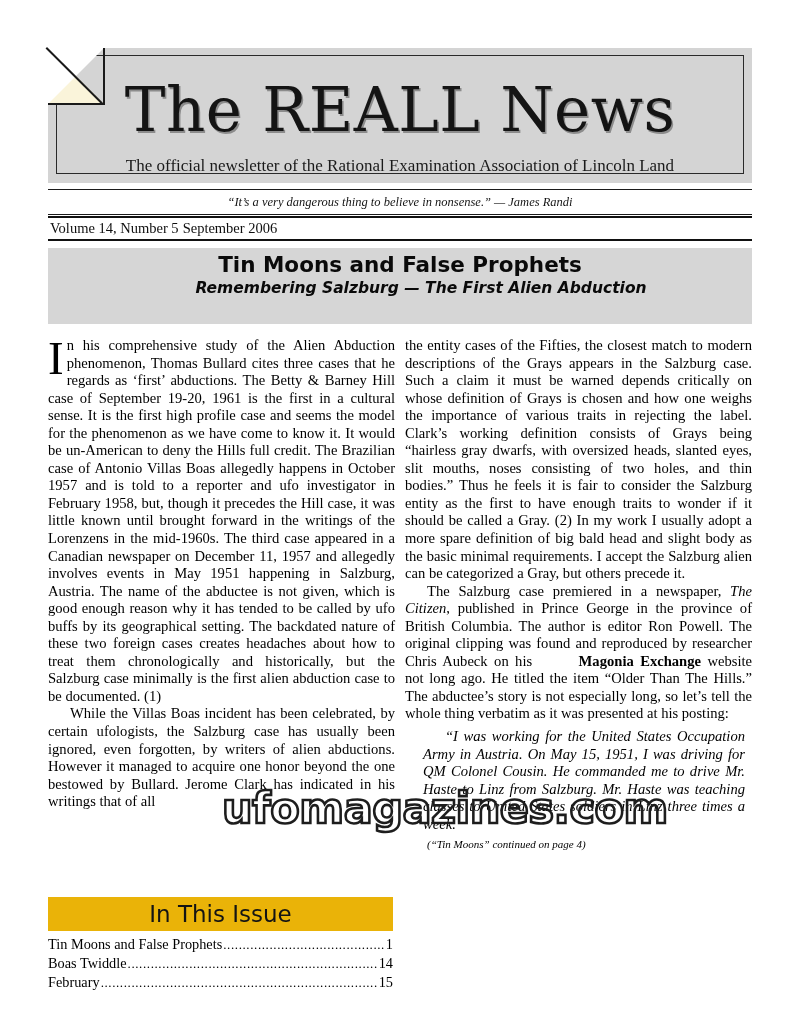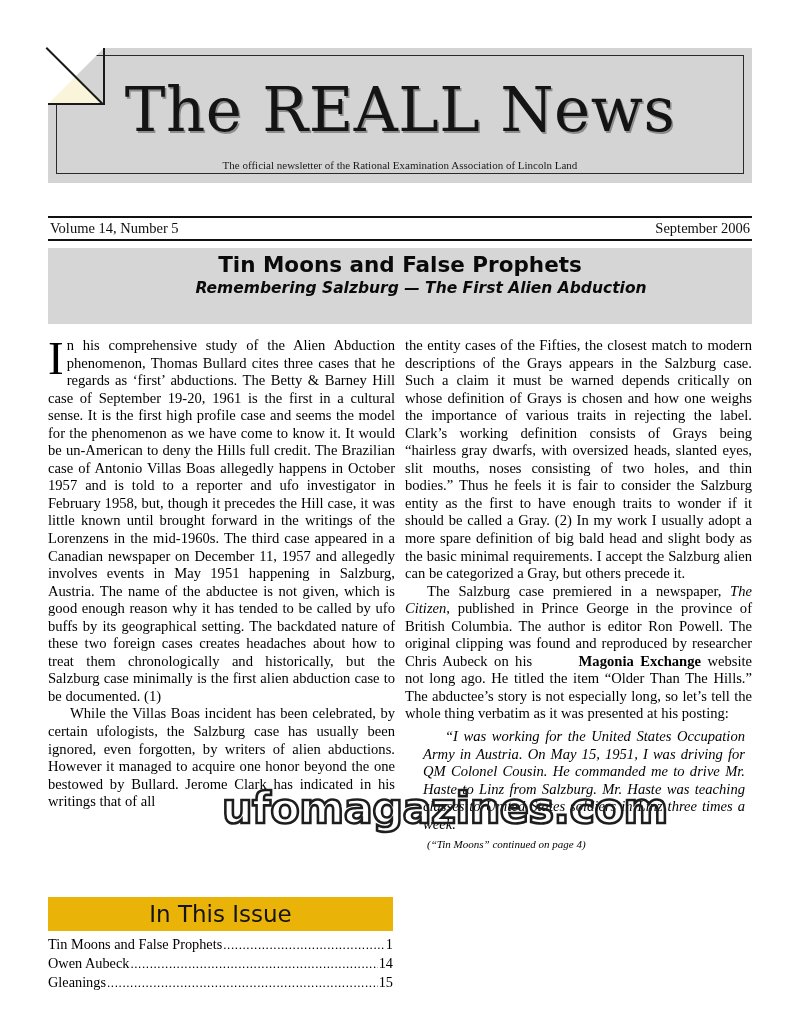--- a/index.html
+++ b/index.html
@@ -108,21 +108,21 @@
     text-shadow: 1.5px 1.5px 0 #8c8c8c;
     white-space: nowrap;
   }
   .masthead-sub {
     position: absolute;
     left: 0;
     right: 0;
     top: 110px;
     text-align: center;
     font-family: "Liberation Serif", serif;
-    font-size: 11px;
+    font-size: 17px;
     line-height: 15px;
     color: #1a1a1a;
     white-space: nowrap;
   }
 
   
   .quote-bar {
     position: absolute;
     left: 48px;
     top: 189px;
@@ -148,21 +148,20 @@
     position: absolute;
     left: 48px;
     top: 216px;
     width: 704px;
     height: 25px;
     border-top: 2.2px solid #111111;
     border-bottom: 2.2px solid #111111;
     box-sizing: border-box;
     display: flex;
     align-items: center;
-    justify-content: space-between;
   }
   .volume-left, .volume-right {
     font-family: "Liberation Serif", serif;
     font-size: 14.5px;
     color: #0f0f0f;
     white-space: nowrap;
     padding: 0 2px;
   }
 
   
@@ -329,20 +328,23 @@
     <div class="masthead-inner-border"></div>
     <div class="masthead-title">The REALL News</div>
     <div class="masthead-sub">The official newsletter of  the Rational Examination Association of Lincoln Land</div>
     <div class="curl-fold"></div>
     <div class="curl-white"></div>
     <div class="curl-edge"></div>
     <div class="curl-right-edge"></div>
     <div class="curl-bottom-edge"></div>
   </div>
 
+  <div class="quote-bar">
+    <span class="quote-text">“It’s a very dangerous thing to believe in nonsense.” — James Randi</span>
+  </div>
 
   <div class="volume-bar">
     <span class="volume-left">Volume 14, Number 5</span>
     <span class="volume-right">September 2006</span>
   </div>
 
   <div class="article-head">
     <div class="art-title">Tin Moons and False Prophets</div>
     <div class="art-subtitle">Remembering Salzburg — The First Alien Abduction</div>
   </div>
@@ -363,26 +365,26 @@
 
   <div class="issue-box">
     <div class="issue-head">In This Issue</div>
     <div class="toc-list">
       <div class="toc-row">
         <span class="toc-title">Tin Moons and False Prophets</span>
         <span class="toc-dots">..........................................................................................</span>
         <span class="toc-page">1</span>
       </div>
       <div class="toc-row">
-        <span class="toc-title">Owen Aubeck</span>
+        <span class="toc-title">Boas Twiddle</span>
         <span class="toc-dots">..........................................................................................</span>
         <span class="toc-page">14</span>
       </div>
       <div class="toc-row">
-        <span class="toc-title">Gleanings</span>
+        <span class="toc-title">February</span>
         <span class="toc-dots">..........................................................................................</span>
         <span class="toc-page">15</span>
       </div>
     </div>
   </div>
 
   <div class="watermark">ufomagazines.com</div>
 
 </div>
 

